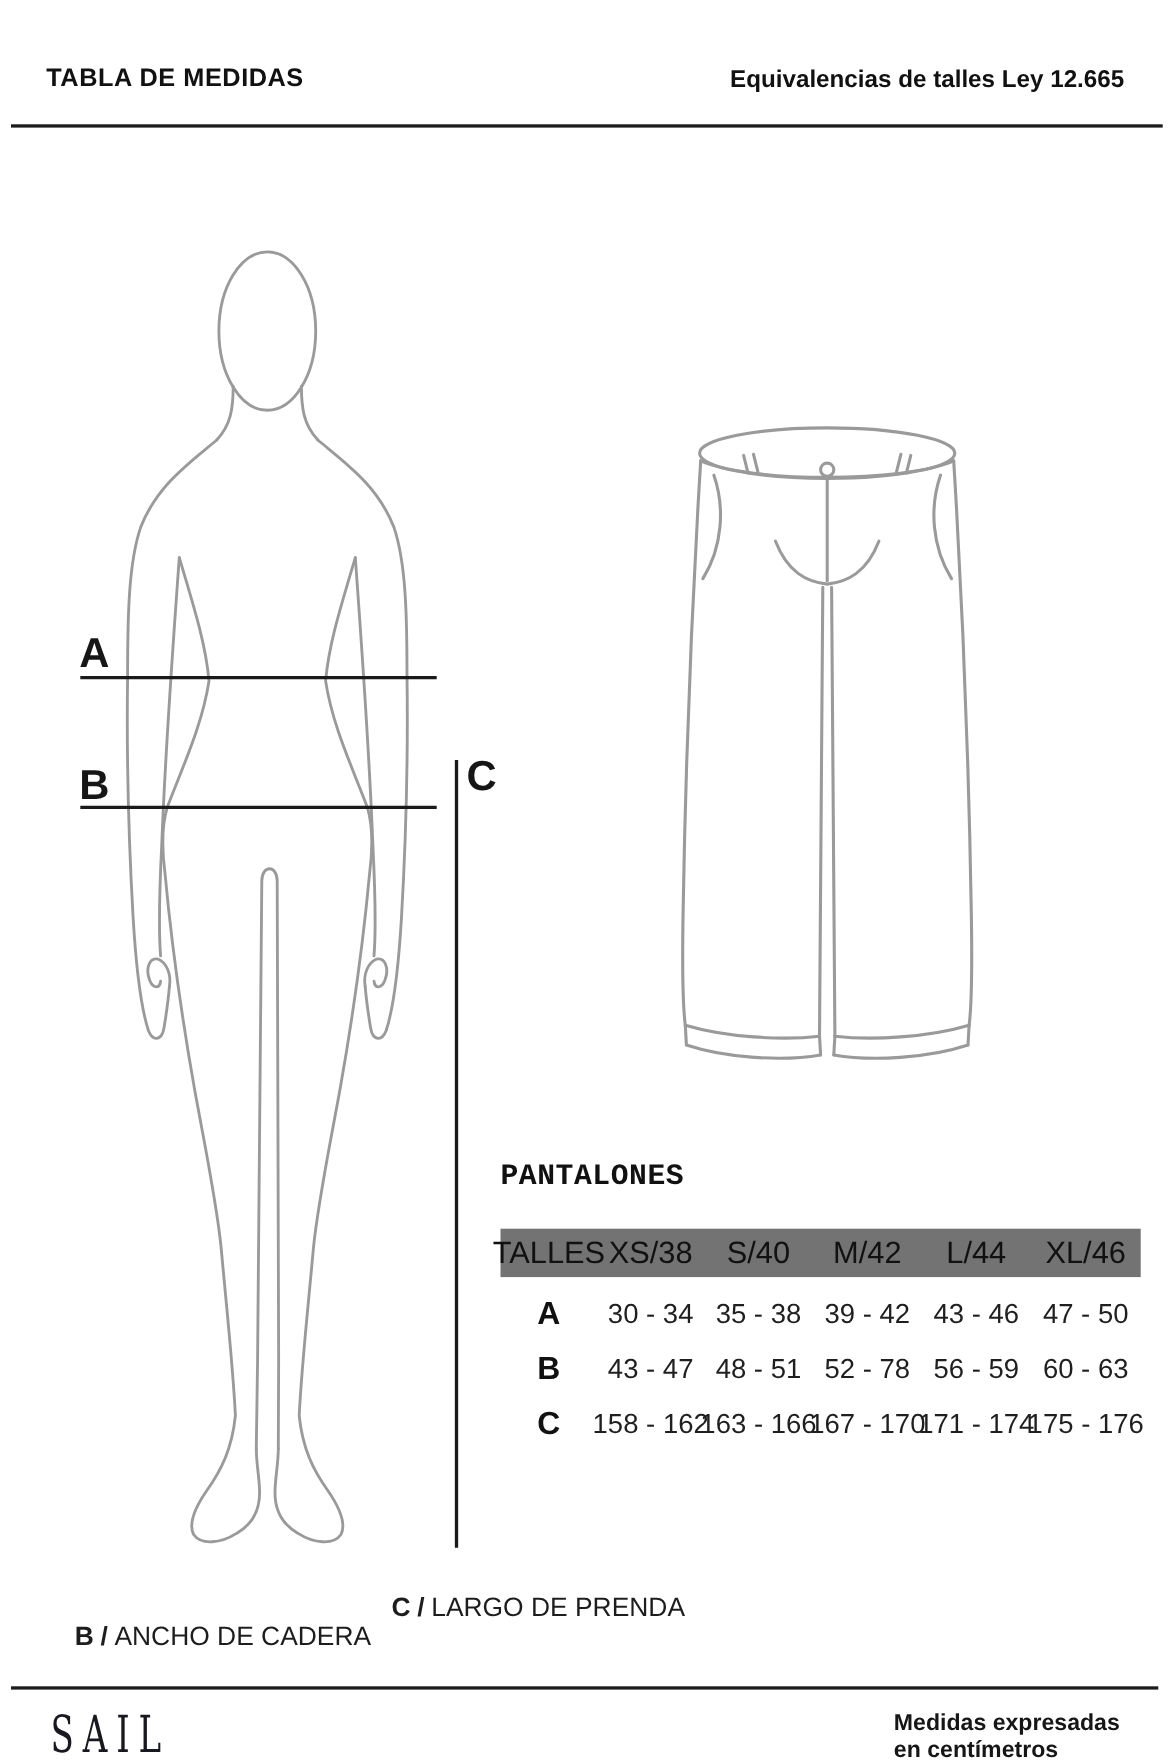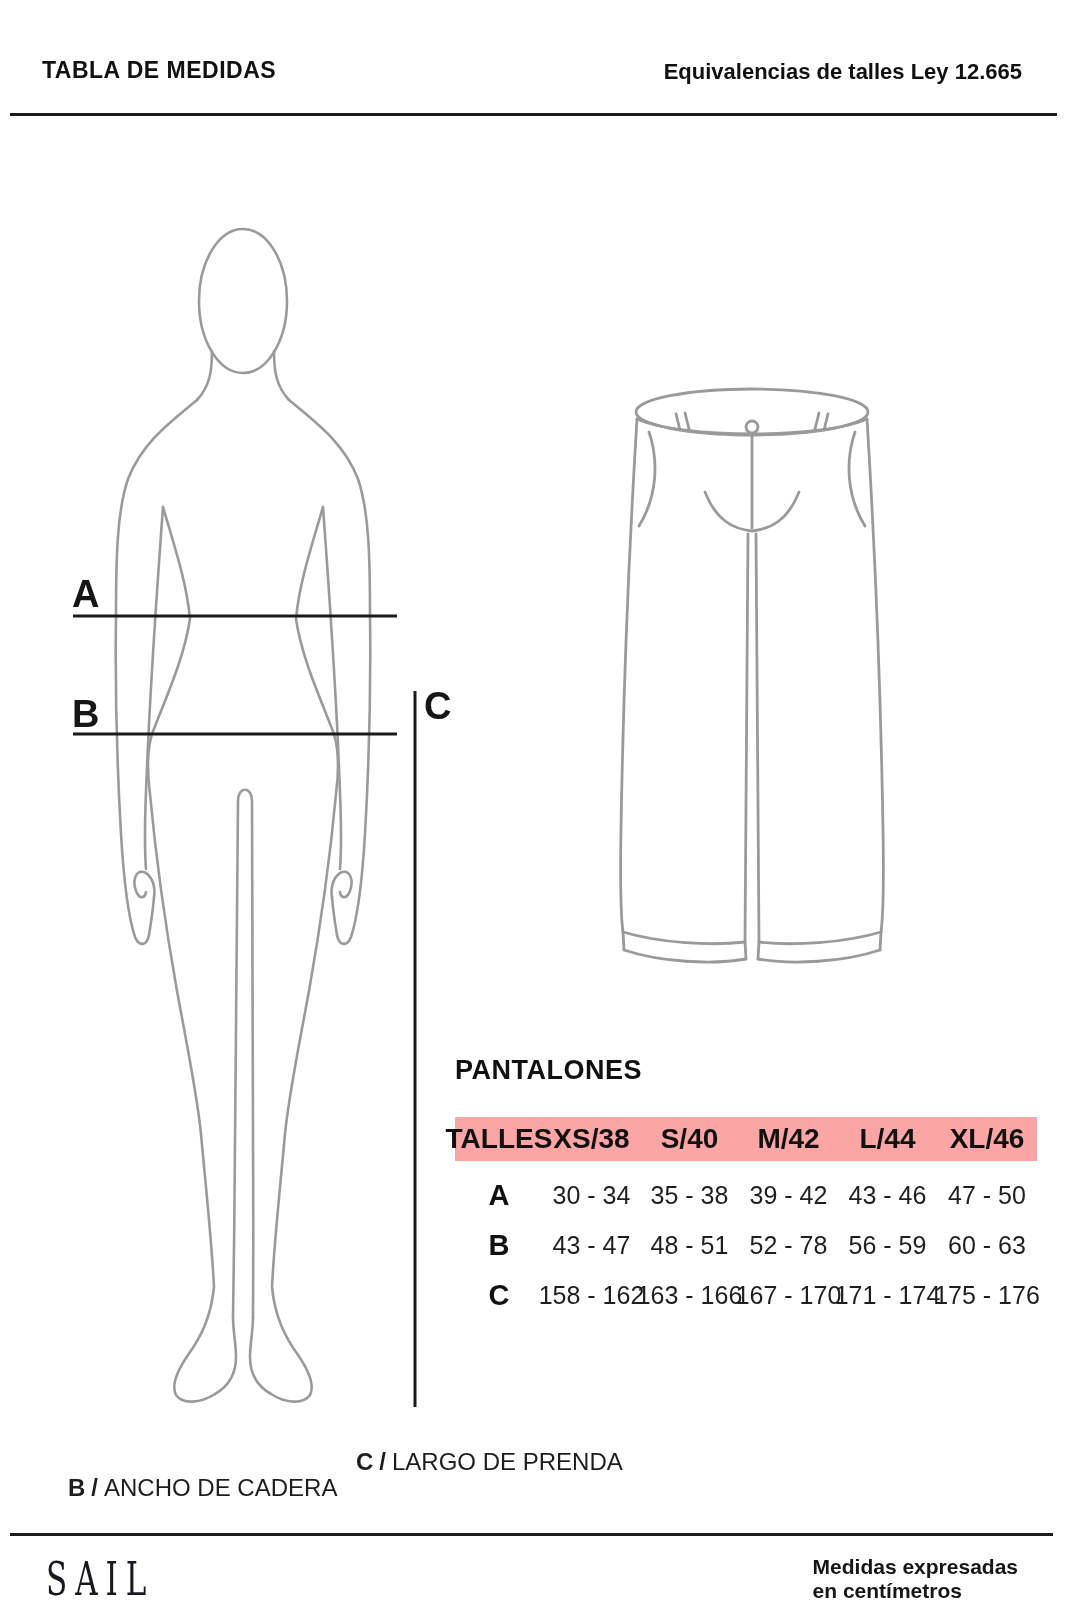--- a/index.html
+++ b/index.html
@@ -10,26 +10,26 @@
   .abs{position:absolute;}
   .rule{position:absolute;background:#1c1c1c;height:3px;}
   .hdr-title{left:42px;top:28px;font-size:23px;font-weight:bold;letter-spacing:.5px;}
   .hdr-sub{right:45px;top:30px;font-size:22px;font-weight:bold;}
   .top-rule{left:10px;top:84px;width:1047px;}
   .art{position:absolute;left:0;top:0;width:1067px;height:1600px;}
   .measure-label{position:absolute;font-size:38px;font-weight:bold;color:#161616;line-height:1;}
   .lbl-a{left:72px;top:546px;}
   .lbl-b{left:72px;top:666px;}
   .lbl-c{left:424px;top:658px;}
-  .tbl-title{left:455px;top:1026px;font-size:27px;font-weight:bold;letter-spacing:.5px;}
+  .tbl-title{left:455px;top:1026px;font-size:27px;font-weight:bold;letter-spacing:.5px;font-family:Liberation Mono, monospace;}
   .tbl-grid{
     display:grid;grid-template-columns:88px 97px 99px 99px 99px 100px;
     width:582px;left:455px;justify-items:center;align-items:center;
   }
-  .tbl-head{top:1088px;height:44px;background:#fca5a5;font-size:28px;font-weight:bold;}
+  .tbl-head{top:1088px;height:44px;background:#737373;font-size:28px;font-weight:normal;}
   .tbl-row{height:40px;font-size:25px;color:#1f1f1f;}
   .row-a{top:1146px;} .row-b{top:1196px;} .row-c{top:1246px;}
   .tbl-row .rlabel{font-size:29px;font-weight:bold;color:#111;}
   .cell{white-space:nowrap;}
   .legend-item{position:absolute;font-size:24px;color:#1d1d1d;white-space:nowrap;}
   .legend-item .lkey{font-weight:bold;}
   .legend-item .lsep{font-weight:bold;padding:0 6px;}
   .leg-a{left:68px;top:1419px;}
   .leg-b{left:68px;top:1445px;text-align:center;}
   .leg-c{left:356px;top:1419px;}

